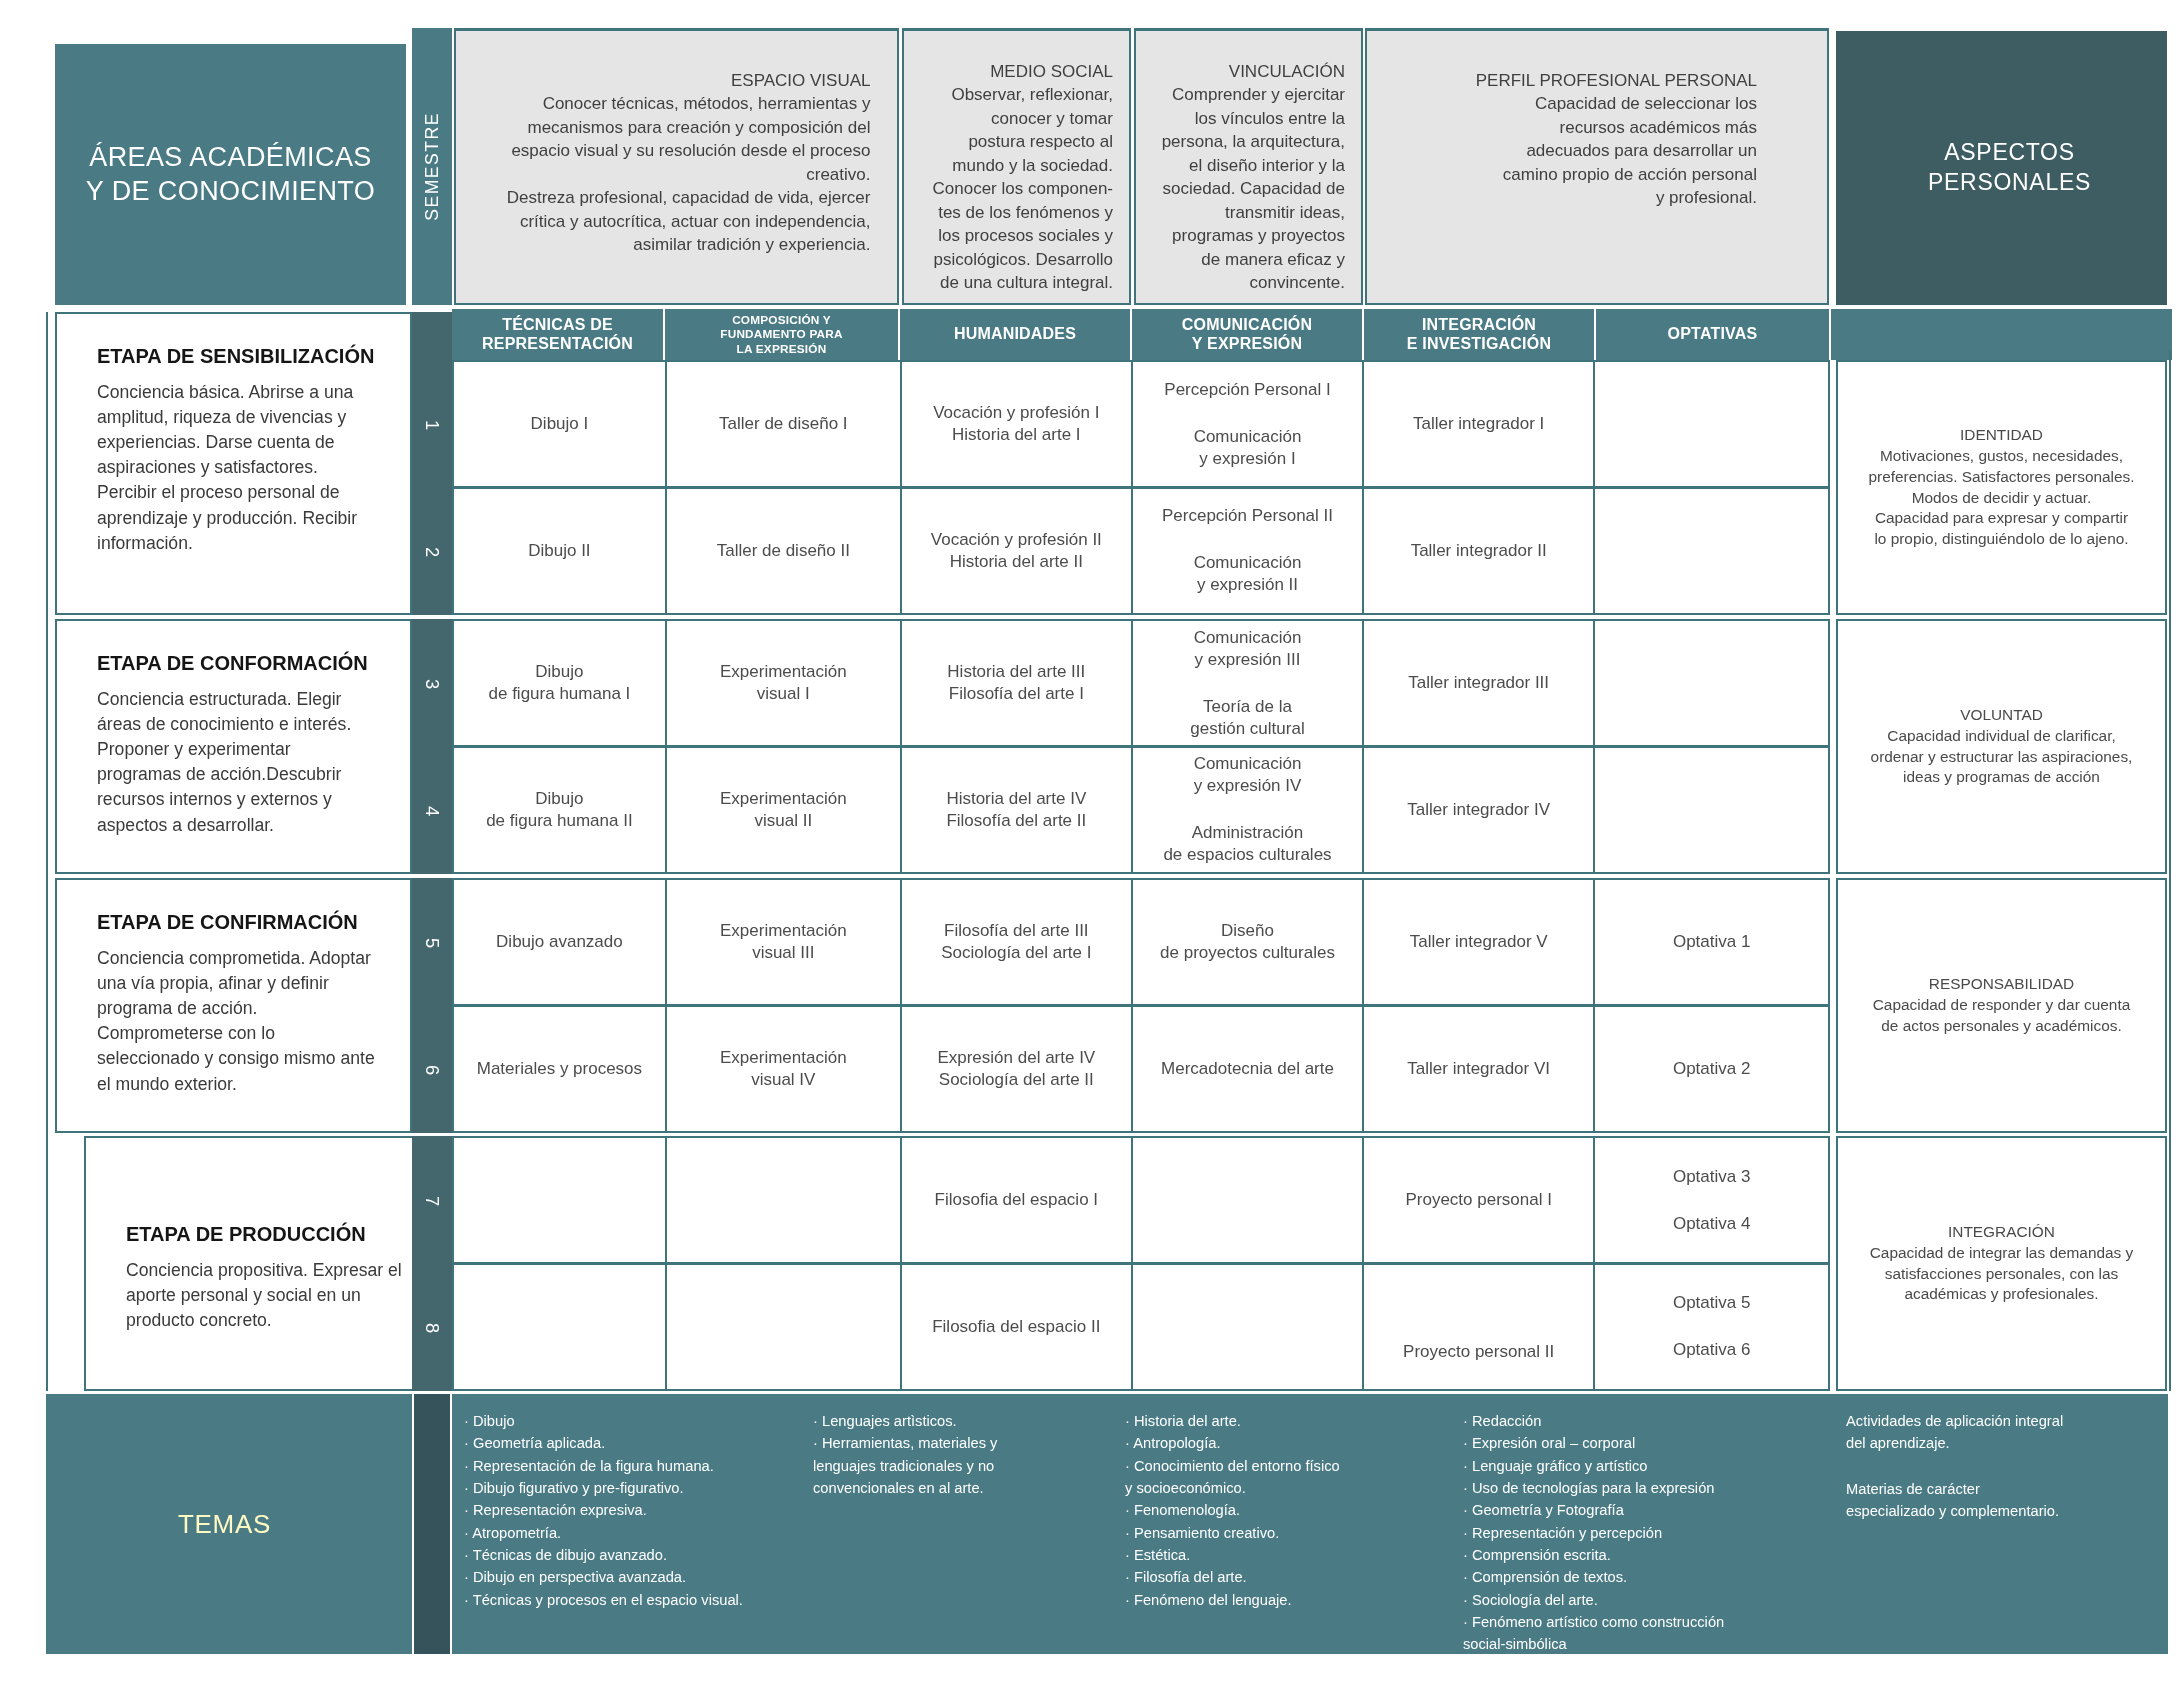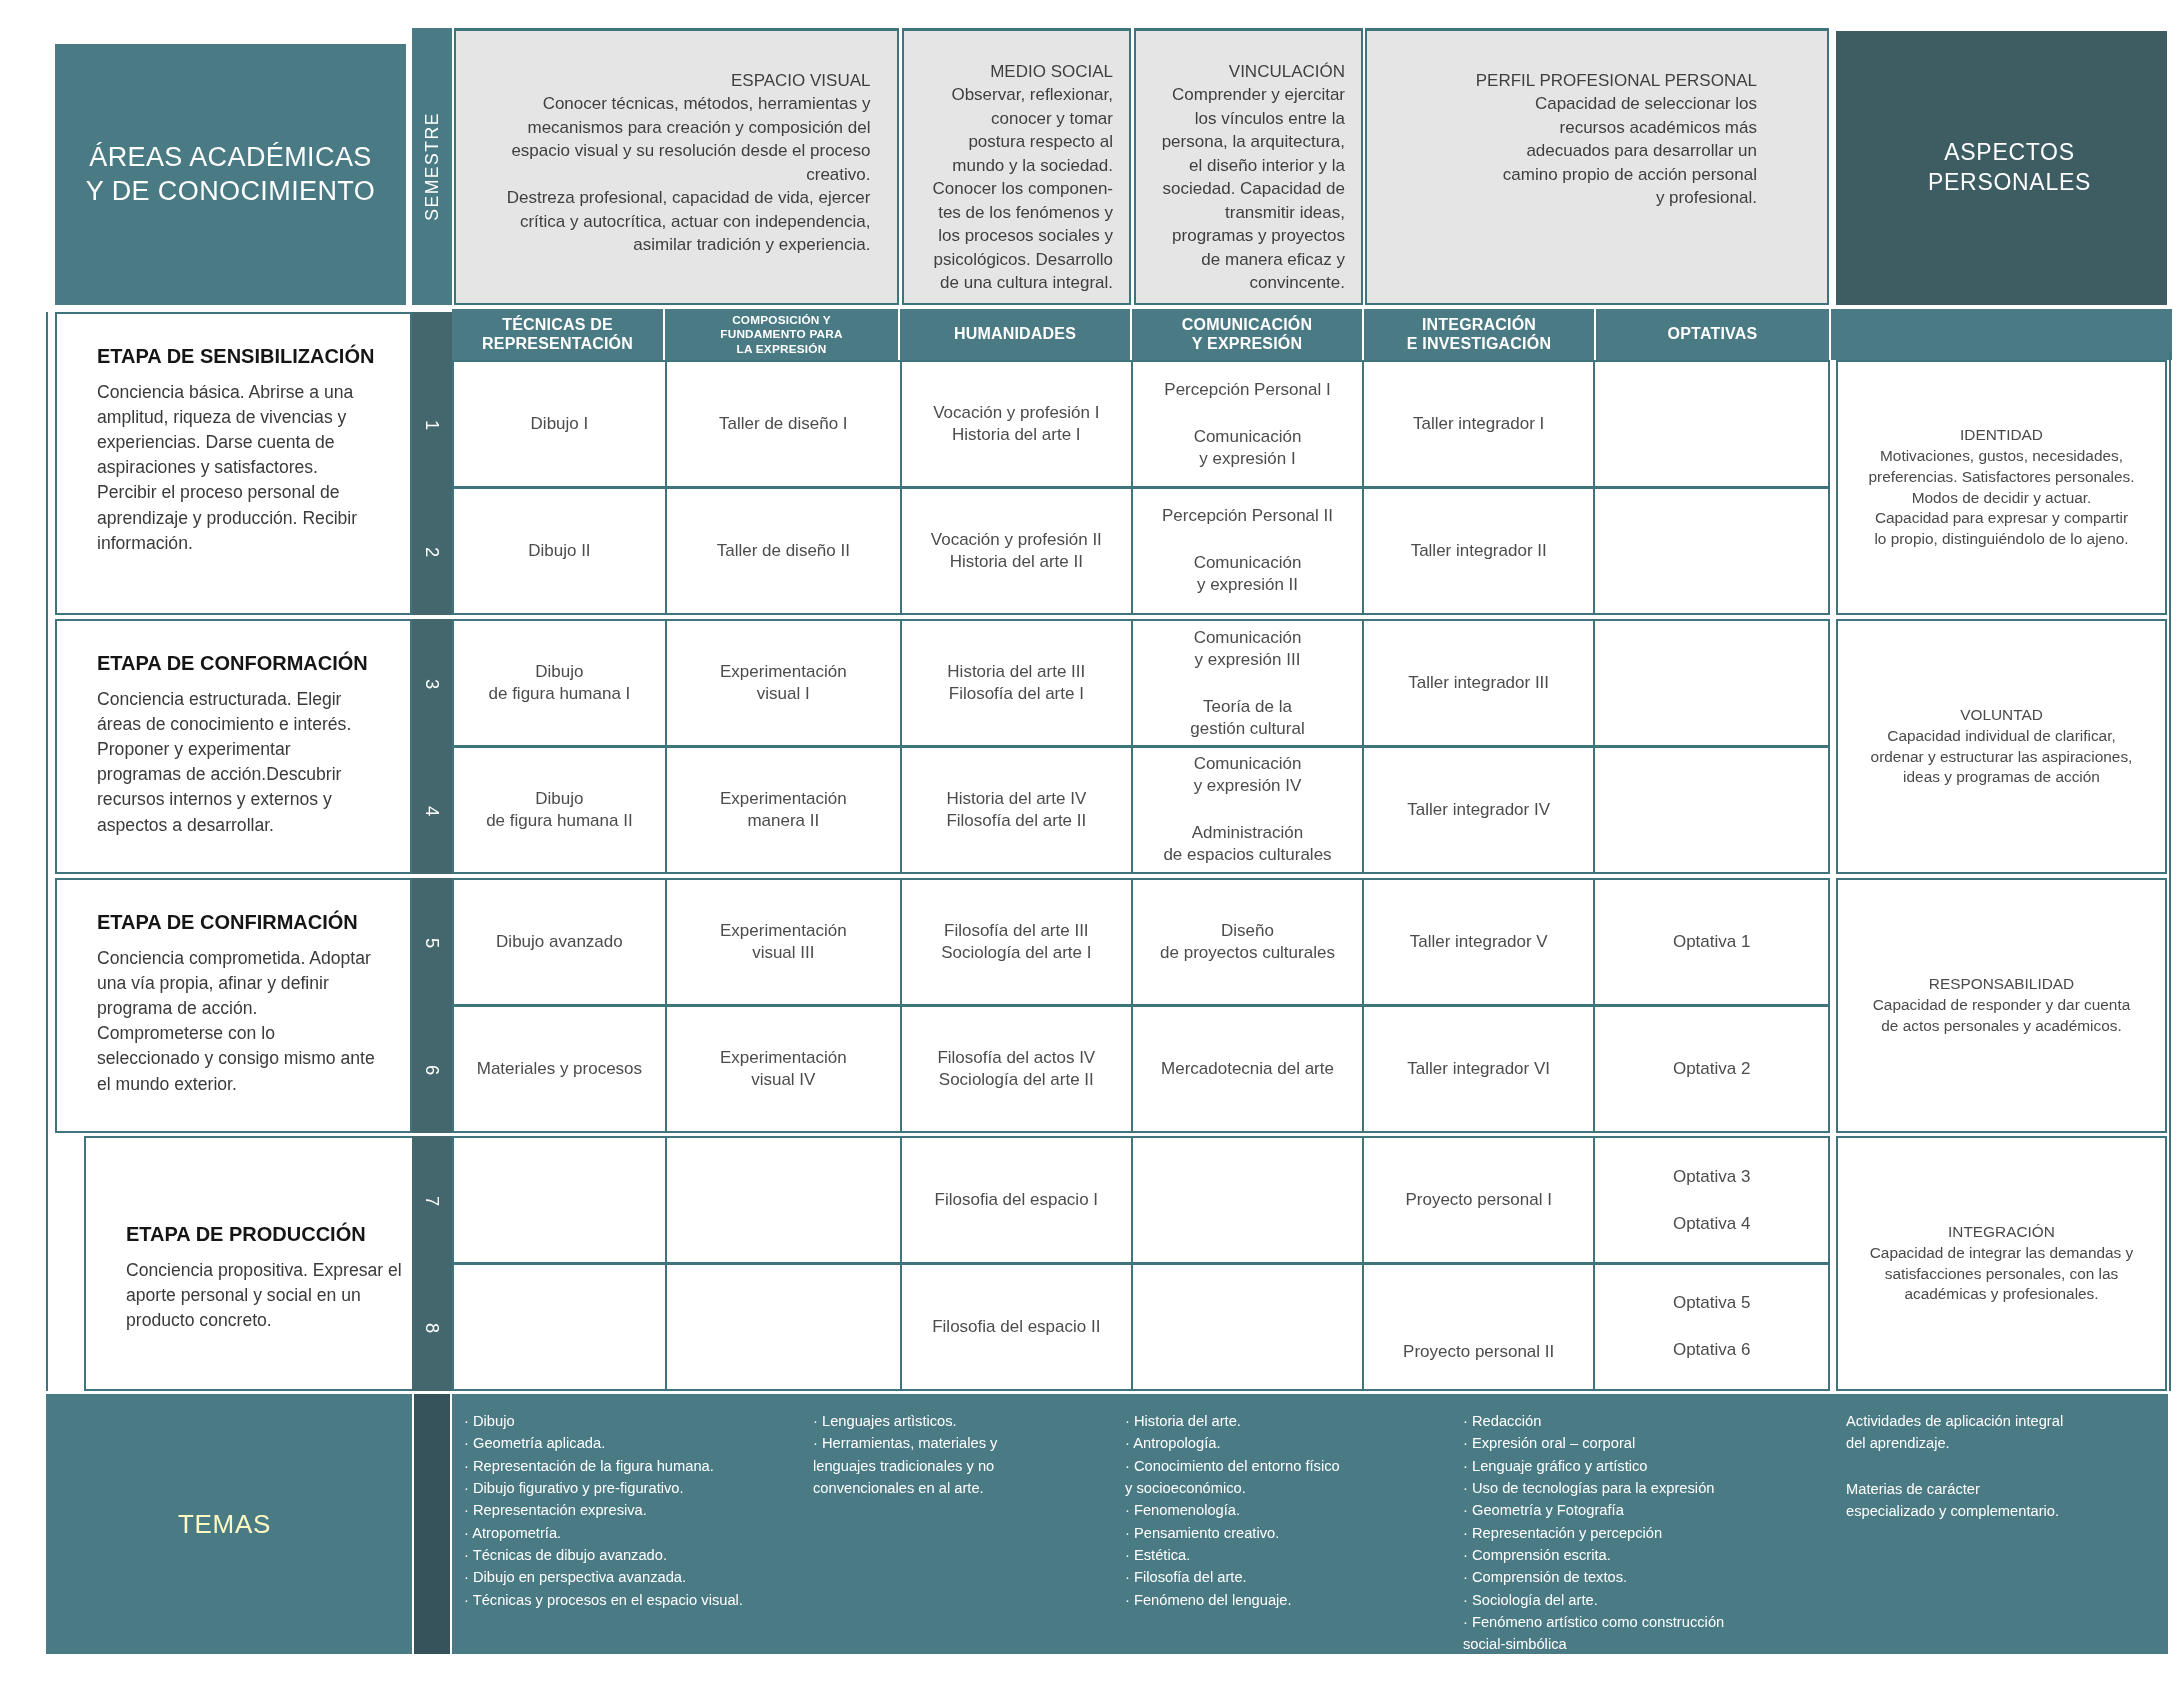--- a/index.html
+++ b/index.html
@@ -318,21 +318,21 @@
       <div class="cell">
         <div class="line">Taller integrador III</div>
       </div>
       <div class="cell"></div>
       <div class="cell">
         <div class="line">Dibujo</div>
         <div class="line">de figura humana II</div>
       </div>
       <div class="cell">
         <div class="line">Experimentación</div>
-        <div class="line">manera II</div>
+        <div class="line">visual II</div>
       </div>
       <div class="cell">
         <div class="line">Historia del arte IV</div>
         <div class="line">Filosofía del arte II</div>
       </div>
       <div class="cell">
         <div class="line">Comunicación</div>
         <div class="line">y expresión IV</div>
         <div class="spacer"></div>
         <div class="line">Administración</div>
@@ -366,21 +366,21 @@
         <div class="line">Optativa 1</div>
       </div>
       <div class="cell">
         <div class="line">Materiales y procesos</div>
       </div>
       <div class="cell">
         <div class="line">Experimentación</div>
         <div class="line">visual IV</div>
       </div>
       <div class="cell">
-        <div class="line">Filosofía del actos IV</div>
+        <div class="line">Expresión del arte IV</div>
         <div class="line">Sociología del arte II</div>
       </div>
       <div class="cell">
         <div class="line">Mercadotecnia del arte</div>
       </div>
       <div class="cell">
         <div class="line">Taller integrador VI</div>
       </div>
       <div class="cell">
         <div class="line">Optativa 2</div>

